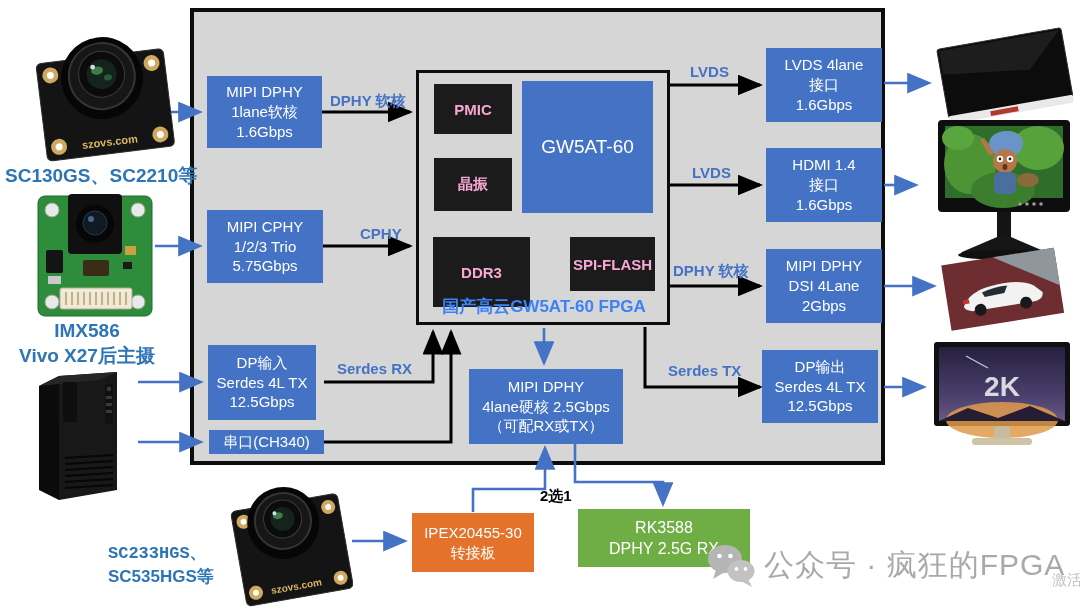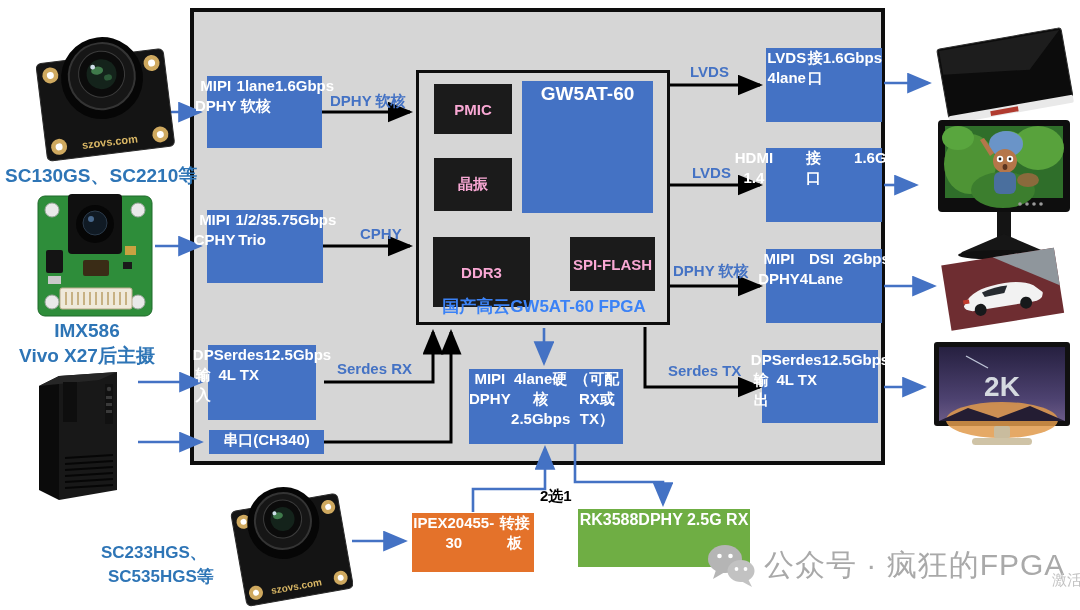--- a/index.html
+++ b/index.html
@@ -1,21 +1,21 @@
 <!DOCTYPE html>
 <html><head>
 <meta charset="utf-8">
 <style>
   html,body{margin:0;padding:0;background:#fff;}
   .canvas{position:relative;width:1080px;height:610px;background:#ffffff;overflow:hidden;
           font-family:"Liberation Sans",sans-serif;}
   .abs{position:absolute;box-sizing:border-box;}
   .board{background:#d6d6d6;border:4px solid #0d0d0d;z-index:0;}
   .fpga{border:3px solid #0d0d0d;z-index:1;}
-  .bluebox{background:#4472C4;color:#fff;font-weight:700;display:flex;flex-direction:row;
+  .bluebox{background:#4472C4;color:#fff;font-weight:400;display:flex;flex-direction:column;
            justify-content:center;text-align:center;font-size:15px;line-height:1.32;z-index:2;}
   .bluebox .bl{display:block;}
   .darkbox{background:#1b1b1b;color:#f9a8d4;font-weight:700;display:flex;align-items:center;
            justify-content:center;font-size:15px;z-index:2;text-align:center;}
   .chipbox{font-size:19px;}
   .caption{color:#3b82f6;font-weight:700;font-size:17px;text-align:center;z-index:2;white-space:nowrap;}
   .linklabel{color:#4472C4;font-weight:700;font-size:15px;z-index:2;white-space:nowrap;}
   .periphlabel{color:#2E75B6;font-weight:700;font-size:19px;z-index:3;text-align:center;white-space:nowrap;}
   .periphlabel.small{font-size:17px;text-align:left;}
   .selector{color:#000;font-weight:700;font-size:15px;z-index:3;white-space:nowrap;text-align:center;}
@@ -101,21 +101,21 @@
   <div class="abs darkbox" style="left:570px;top:237px;width:85px;height:54px;">
     <span>SPI-FLASH</span>
   </div>
   <div class="abs caption" style="left:424px;top:295px;width:240px;">国产高云GW5AT-60 FPGA</div>
 
   <div class="abs bluebox" style="left:766px;top:48px;width:116px;height:74px;">
     <span class="bl">LVDS 4lane</span>
     <span class="bl">接口</span>
     <span class="bl">1.6Gbps</span>
   </div>
-  <div class="abs bluebox" style="left:766px;top:148px;width:116px;height:74px;gap:33px;">
+  <div class="abs bluebox" style="left:766px;top:148px;width:116px;height:74px;">
     <span class="bl">HDMI 1.4</span>
     <span class="bl">接口</span>
     <span class="bl">1.6Gbps</span>
   </div>
   <div class="abs bluebox" style="left:766px;top:249px;width:116px;height:74px;">
     <span class="bl">MIPI DPHY</span>
     <span class="bl">DSI 4Lane</span>
     <span class="bl">2Gbps</span>
   </div>
   <div class="abs bluebox" style="left:762px;top:350px;width:116px;height:73px;">
@@ -233,21 +233,21 @@
         <circle cx="58" cy="56" r="36" fill="#060606"></circle>
         <circle cx="58" cy="54" r="28" fill="#161616" stroke="#343434" stroke-width="2"></circle>
         <circle cx="58" cy="52" r="19" fill="#0b0b0b" stroke="#3c3c3c"></circle>
         <circle cx="58" cy="52" r="12" fill="#14231b"></circle>
         <ellipse cx="54" cy="48" rx="5" ry="3.4" fill="#3f7a4b"></ellipse>
         <circle cx="51" cy="45" r="2" fill="#cfe0ea"></circle>
         <text x="60" y="124" font-size="10" font-weight="bold" fill="#d9b765" text-anchor="middle">szovs.com</text>
       </g>
     </svg>
   </div>
-  <div class="abs periphlabel small" style="left:101px;top:541px;">SC233HGS、</div>
+  <div class="abs periphlabel small" style="left:108px;top:541px;font-family:Liberation Mono, monospace;">SC233HGS、</div>
   <div class="abs periphlabel small" style="left:108px;top:565px;">SC535HGS等</div>
 
   <div class="abs img" style="left:934px;top:22px;">
     <svg width="142" height="104" viewBox="0 0 142 104">
       <g transform="rotate(-10 71 52)">
         <rect x="8" y="16" width="126" height="70" rx="3" fill="#0c0c0c" stroke="#2e2e2e"></rect>
         <polygon points="10,18 132,18 96,52 10,42" fill="#1d1d1d"></polygon>
         <rect x="8" y="84" width="126" height="8" rx="2" fill="#e9e9e9"></rect>
         <rect x="50" y="86" width="28" height="5" fill="#b03a2e"></rect>
       </g>

